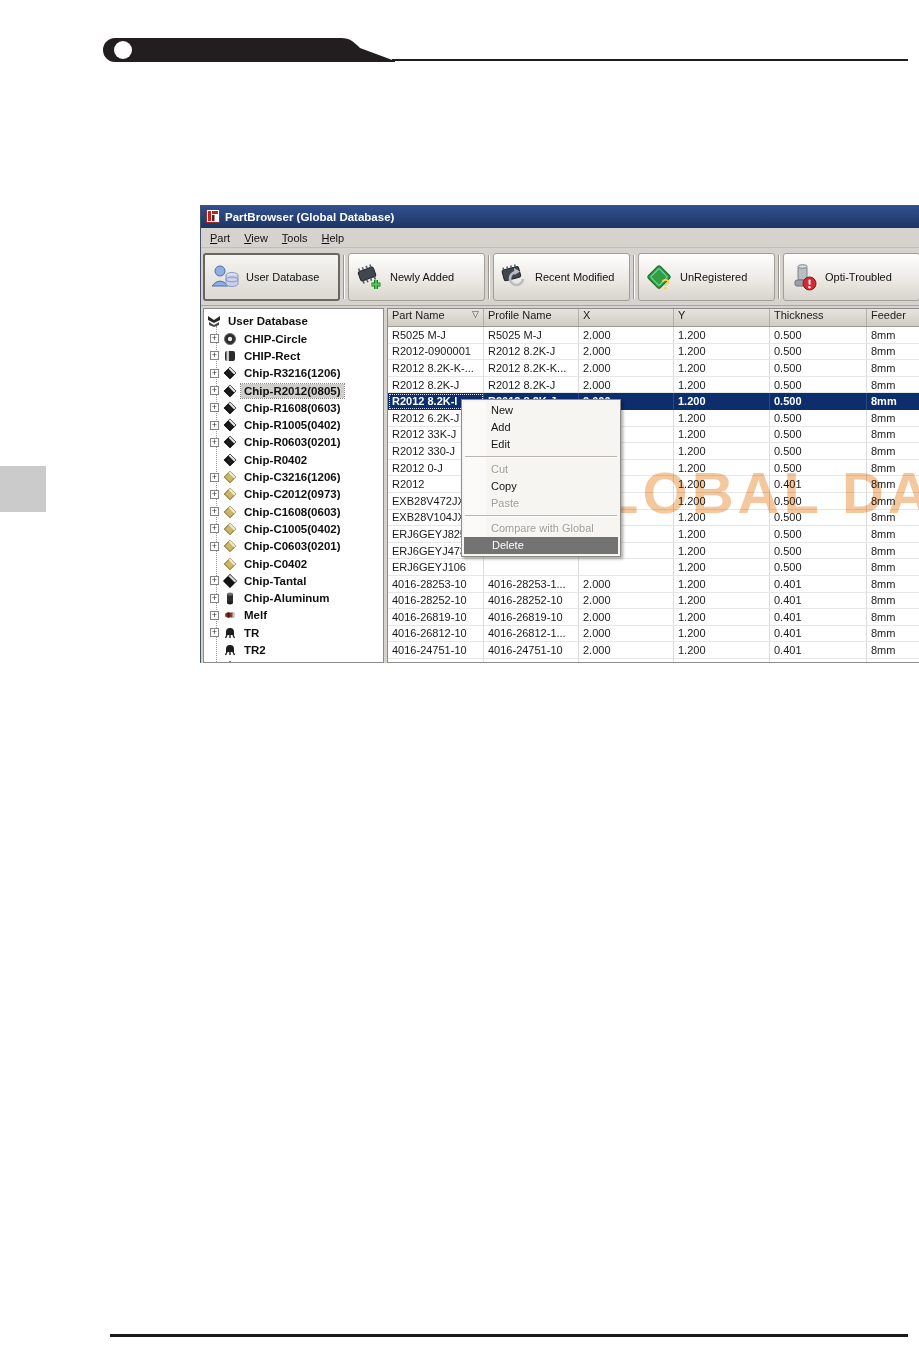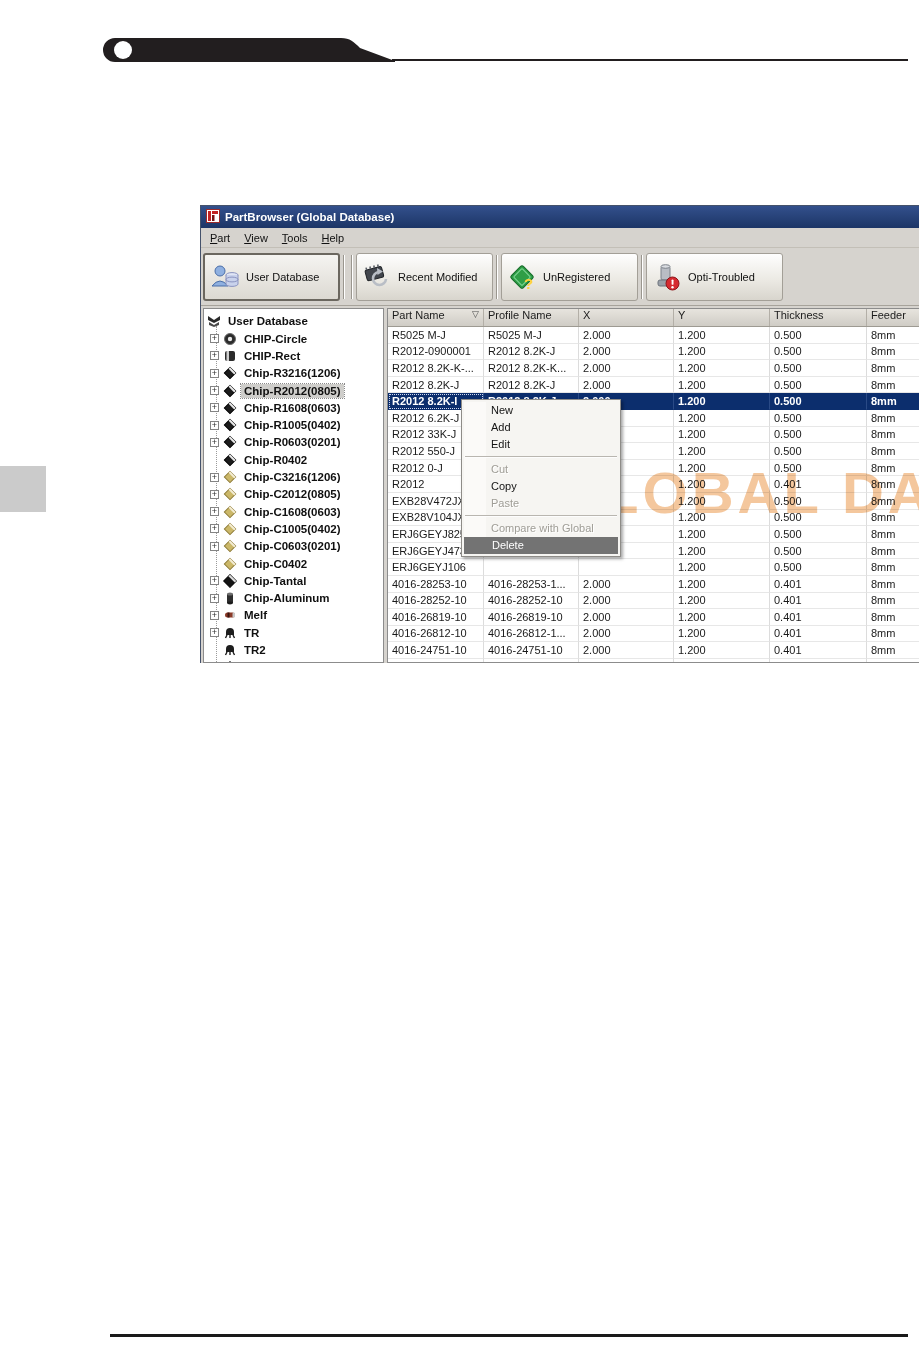--- a/index.html
+++ b/index.html
@@ -126,20 +126,31 @@
           <span class="tb-icon"><svg width="30" height="30" viewBox="0 0 30 30">
               <circle cx="10" cy="9" r="5" fill="#8fb0e0" stroke="#4a6ea8"></circle>
               <path d="M2 24 q8 -10 16 0 Z" fill="#8fb0e0" stroke="#4a6ea8"></path>
               <ellipse cx="22" cy="13" rx="6" ry="2.4" fill="#dfe5f5" stroke="#8a93c0"></ellipse>
               <path d="M16 13 v9 a6 2.4 0 0 0 12 0 v-9" fill="#c9d2ec" stroke="#8a93c0"></path>
               <ellipse cx="22" cy="17.5" rx="6" ry="2.4" fill="none" stroke="#8a93c0"></ellipse>
             </svg></span>
           <span class="tb-label">User Database</span>
         </div>
         <div class="tb-sep"></div>
+        <div class="tb-btn">
+          <span class="tb-icon"><svg width="30" height="30" viewBox="0 0 30 30">
+              <g transform="rotate(-20 13 12)">
+                <rect x="5" y="7" width="16" height="10" rx="2" fill="#42464d" stroke="#1f2226"></rect>
+                <path d="M7 7 V4 M11 7 V4 M15 7 V4 M19 7 V4 M7 20 V17 M11 20 V17 M15 20 V17 M19 20 V17" stroke="#5a5f66" stroke-width="1.6"></path>
+              </g>
+              <path d="M22 18 v9 M17.5 22.5 h9" stroke="#1c7d22" stroke-width="4"></path>
+              <path d="M22 18 v9 M17.5 22.5 h9" stroke="#57c95f" stroke-width="1.8"></path>
+            </svg></span>
+          <span class="tb-label">Newly Added</span>
+        </div>
         <div class="tb-sep"></div>
         <div class="tb-btn">
           <span class="tb-icon"><svg width="30" height="30" viewBox="0 0 30 30">
               <g transform="rotate(-15 13 12)">
                 <rect x="4" y="6" width="17" height="11" rx="2" fill="#42464d" stroke="#1f2226"></rect>
                 <path d="M6 6 V3.5 M10 6 V3.5 M14 6 V3.5 M18 6 V3.5" stroke="#5a5f66" stroke-width="1.6"></path>
               </g>
               <path d="M24 17 a6.5 6.5 0 1 1 -7 -7" fill="none" stroke="#b9bec6" stroke-width="2.6"></path>
               <path d="M15 6 l6 3.5 -5.5 3.5 Z" fill="#b9bec6"></path>
             </svg></span>
@@ -285,21 +296,21 @@
             <div class="tree-row">
               <span class="gutter">
                 <span class="plusbox">+</span>
               </span>
               <span class="tree-icon"><svg width="14" height="14" viewBox="0 0 14 14">
                   <g transform="rotate(45 7 7)">
                     <rect x="3" y="3" width="8" height="8" fill="#cbb768" stroke="#8f7d3b"></rect>
                     <rect x="3" y="3" width="8" height="2" fill="#f3ecd2"></rect>
                   </g>
                 </svg></span>
-              <span class="tree-label">Chip-C2012(0805)</span>
+              <span class="tree-label">Chip-C2012(0973)</span>
             </div>
             <div class="tree-row">
               <span class="gutter">
                 <span class="plusbox">+</span>
               </span>
               <span class="tree-icon"><svg width="14" height="14" viewBox="0 0 14 14">
                   <g transform="rotate(45 7 7)">
                     <rect x="3" y="3" width="8" height="8" fill="#cbb768" stroke="#8f7d3b"></rect>
                     <rect x="3" y="3" width="8" height="2" fill="#f3ecd2"></rect>
                   </g>
@@ -478,21 +489,21 @@
             </div>
             <div class="tr">
               <div class="td c0">R2012 33K-J</div>
               <div class="td c1"></div>
               <div class="td c2"></div>
               <div class="td c3">1.200</div>
               <div class="td c4">0.500</div>
               <div class="td c5">8mm</div>
             </div>
             <div class="tr">
-              <div class="td c0">R2012 550-J</div>
+              <div class="td c0">R2012 330-J</div>
               <div class="td c1"></div>
               <div class="td c2"></div>
               <div class="td c3">1.200</div>
               <div class="td c4">0.500</div>
               <div class="td c5">8mm</div>
             </div>
             <div class="tr">
               <div class="td c0">R2012 0-J</div>
               <div class="td c1"></div>
               <div class="td c2"></div>

